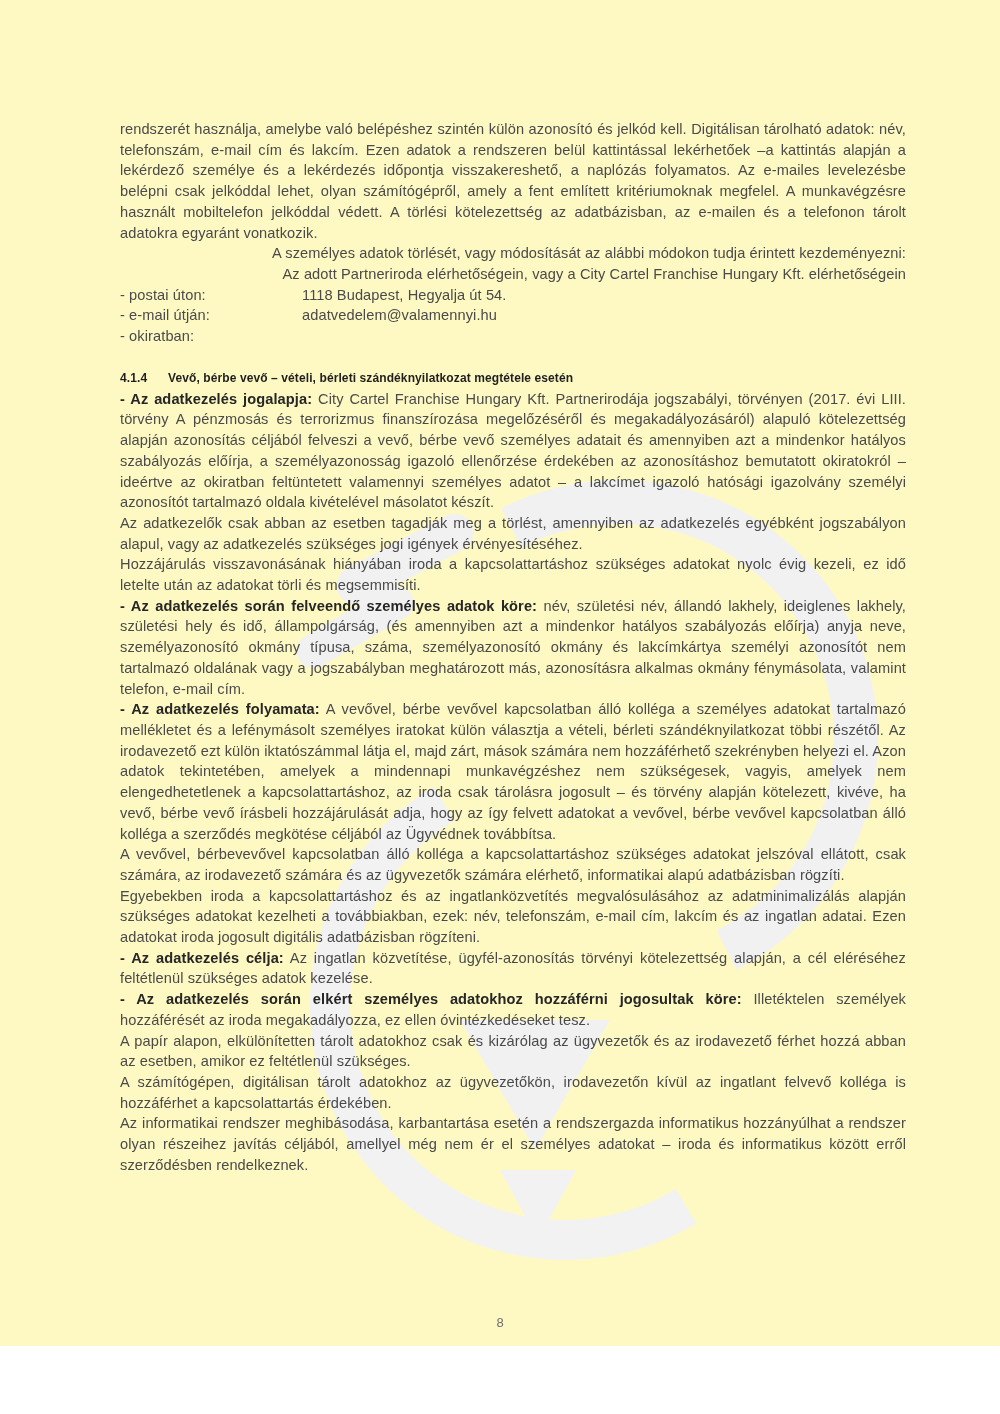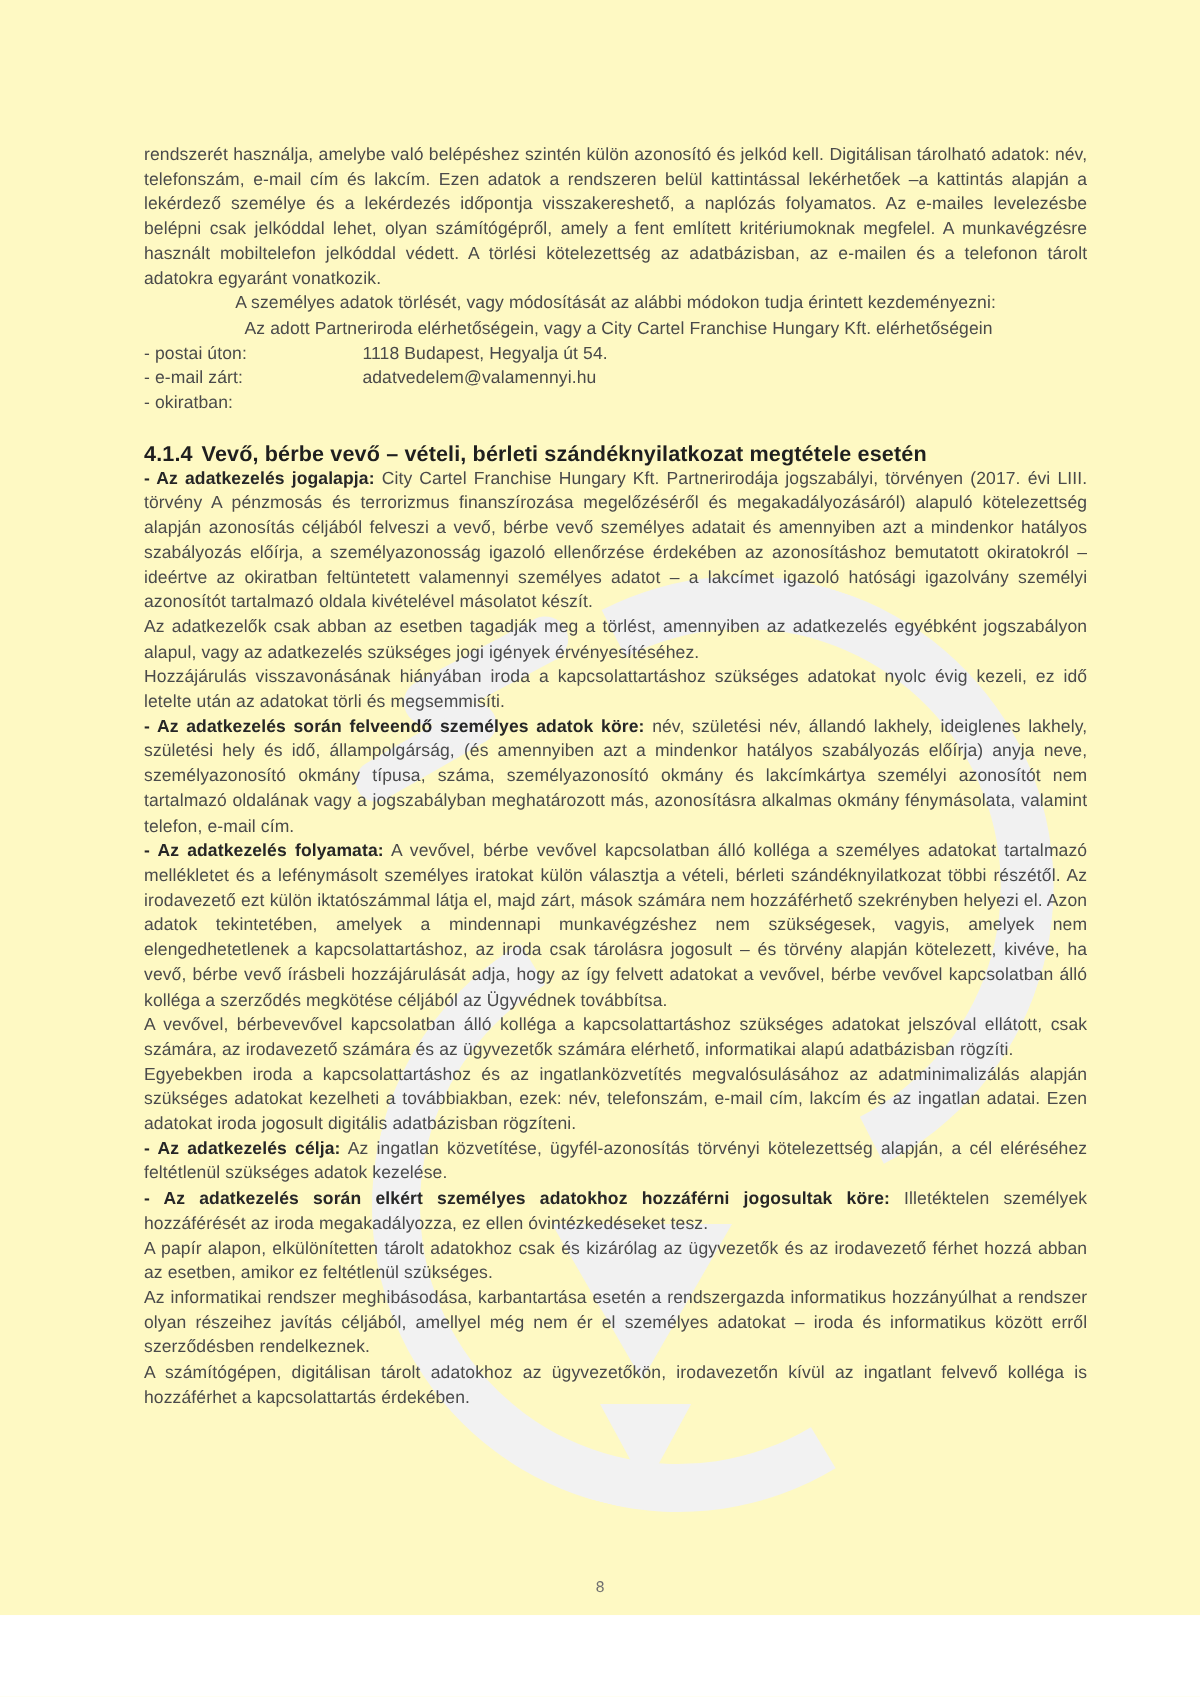--- a/index.html
+++ b/index.html
@@ -15,31 +15,31 @@
     position: absolute;
     left: 120px;
     top: 119px;
     width: 786px;
     color: #4a4a4a;
     font-size: 14.6px;
     line-height: 20.7px;
     letter-spacing: 0.1px;
   }
   .para  { margin: 0; text-align: justify; }
-  .line  { margin: 0; text-align: center; }
+  .line  { margin: 0; text-align: right; }
   .indent { padding-left: 5px; }
   .lead  { font-weight: bold; color: #262626; margin-top: 31px; }
   .contact-row { display: flex; margin: 0; }
   .contact-label { flex: 0 0 148px; }
   .contact-value { flex: 1; margin-left: 34px; }
   .gap { height: 21px; }
   .heading {
     display: flex;
     margin: 0;
-    font-size: 18px;
+    font-size: 12px;
     line-height: 21px;
     font-weight: bold;
     color: #1f1f1f;
     letter-spacing: 0.1px;
   }
   .h-num { flex: 0 0 48px; }
   .page-number {
     position: absolute;
     left: 0; right: 0;
     top: 1315px;
@@ -94,21 +94,21 @@
     <p class="para">rendszerét használja, amelybe való belépéshez szintén külön azonosító és jelkód kell. Digitálisan tárolható adatok: név, telefonszám, e-mail cím és lakcím. Ezen adatok a rendszeren belül kattintással lekérhetőek –a kattintás alapján a lekérdező személye és a lekérdezés időpontja visszakereshető, a naplózás folyamatos. Az e-mailes levelezésbe belépni csak jelkóddal lehet, olyan számítógépről, amely a fent említett kritériumoknak megfelel. A munkavégzésre használt mobiltelefon jelkóddal védett. A törlési kötelezettség az adatbázisban, az e-mailen és a telefonon tárolt adatokra egyaránt vonatkozik.</p>
 
     <p class="line">A személyes adatok törlését, vagy módosítását az alábbi módokon tudja érintett kezdeményezni:</p>
     <p class="line indent">Az adott Partneriroda elérhetőségein, vagy a City Cartel Franchise Hungary Kft. elérhetőségein</p>
 
     <div class="contact-row">
       <span class="contact-label">- postai úton:</span>
       <span class="contact-value">1118 Budapest, Hegyalja út 54.</span>
     </div>
     <div class="contact-row">
-      <span class="contact-label">- e-mail zárt:</span>
+      <span class="contact-label">- e-mail útján:</span>
       <span class="contact-value">adatvedelem@valamennyi.hu</span>
     </div>
     <div class="contact-row">
       <span class="contact-label">- okiratban:</span>
     </div>
 
     <div class="gap"></div>
 
     <h2 class="heading">
       <span class="h-num">4.1.4</span>
@@ -125,20 +125,20 @@
     <p class="para"><b class="lead">- Az adatkezelés folyamata:</b><span> A vevővel, bérbe vevővel kapcsolatban álló kolléga a személyes adatokat tartalmazó mellékletet és a lefénymásolt személyes iratokat külön választja a vételi, bérleti szándéknyilatkozat többi részétől. Az irodavezető ezt külön iktatószámmal látja el, majd zárt, mások számára nem hozzáférhető szekrényben helyezi el. Azon adatok tekintetében, amelyek a mindennapi munkavégzéshez nem szükségesek, vagyis, amelyek nem elengedhetetlenek a kapcsolattartáshoz, az iroda csak tárolásra jogosult – és törvény alapján kötelezett, kivéve, ha vevő, bérbe vevő írásbeli hozzájárulását adja, hogy az így felvett adatokat a vevővel, bérbe vevővel kapcsolatban álló kolléga a szerződés megkötése céljából az Ügyvédnek továbbítsa.</span></p>
 
     <p class="para">A vevővel, bérbevevővel kapcsolatban álló kolléga a kapcsolattartáshoz szükséges adatokat jelszóval ellátott, csak számára, az irodavezető számára és az ügyvezetők számára elérhető, informatikai alapú adatbázisban rögzíti.</p>
     <p class="para">Egyebekben iroda a kapcsolattartáshoz és az ingatlanközvetítés megvalósulásához az adatminimalizálás alapján szükséges adatokat kezelheti a továbbiakban, ezek: név, telefonszám, e-mail cím, lakcím és az ingatlan adatai. Ezen adatokat iroda jogosult digitális adatbázisban rögzíteni.</p>
 
     <p class="para"><b class="lead">- Az adatkezelés célja:</b><span> Az ingatlan közvetítése, ügyfél-azonosítás törvényi kötelezettség alapján, a cél eléréséhez feltétlenül szükséges adatok kezelése.</span></p>
 
     <p class="para"><b class="lead">- Az adatkezelés során elkért személyes adatokhoz hozzáférni jogosultak köre:</b><span> Illetéktelen személyek hozzáférését az iroda megakadályozza, ez ellen óvintézkedéseket tesz.</span></p>
 
     <p class="para">A papír alapon, elkülönítetten tárolt adatokhoz csak és kizárólag az ügyvezetők és az irodavezető férhet hozzá abban az esetben, amikor ez feltétlenül szükséges.</p>
+    <p class="para">A számítógépen, digitálisan tárolt adatokhoz az ügyvezetőkön, irodavezetőn kívül az ingatlant felvevő kolléga is hozzáférhet a kapcsolattartás érdekében.</p>
     <p class="para">Az informatikai rendszer meghibásodása, karbantartása esetén a rendszergazda informatikus hozzányúlhat a rendszer olyan részeihez javítás céljából, amellyel még nem ér el személyes adatokat – iroda és informatikus között erről szerződésben rendelkeznek.</p>
-    <p class="para">A számítógépen, digitálisan tárolt adatokhoz az ügyvezetőkön, irodavezetőn kívül az ingatlant felvevő kolléga is hozzáférhet a kapcsolattartás érdekében.</p>
 
   </div>
 
   <div class="page-number">8</div>
 
 </div>
 
 </body></html>

